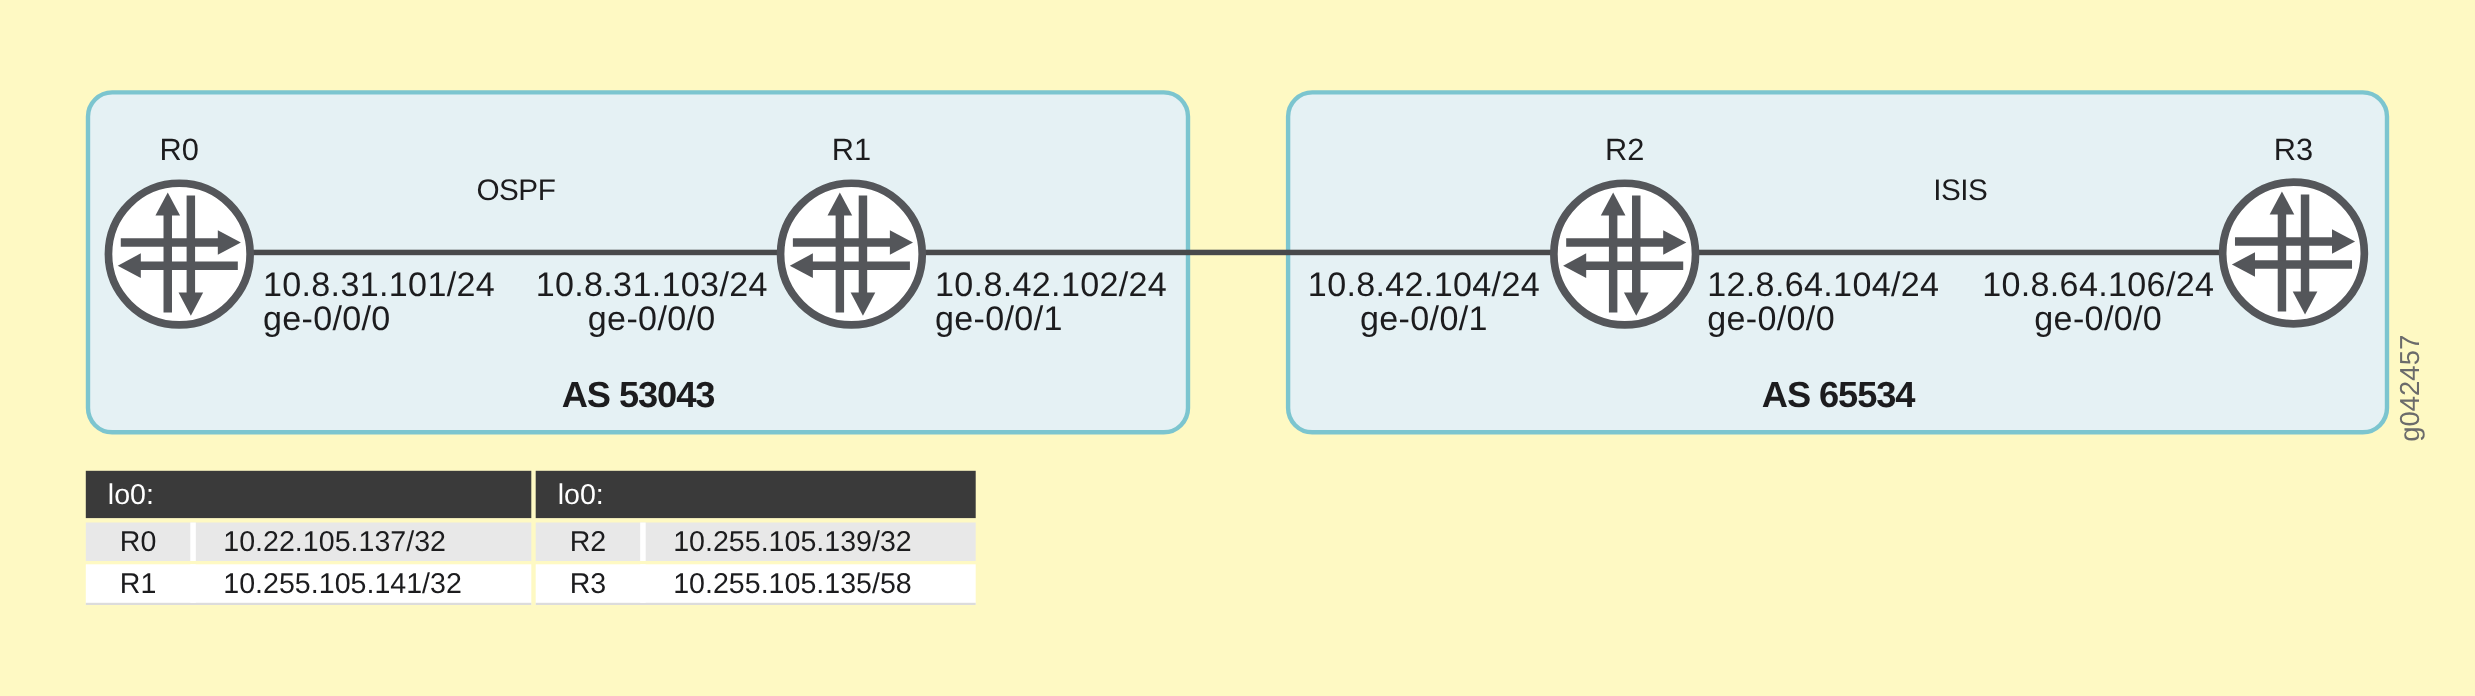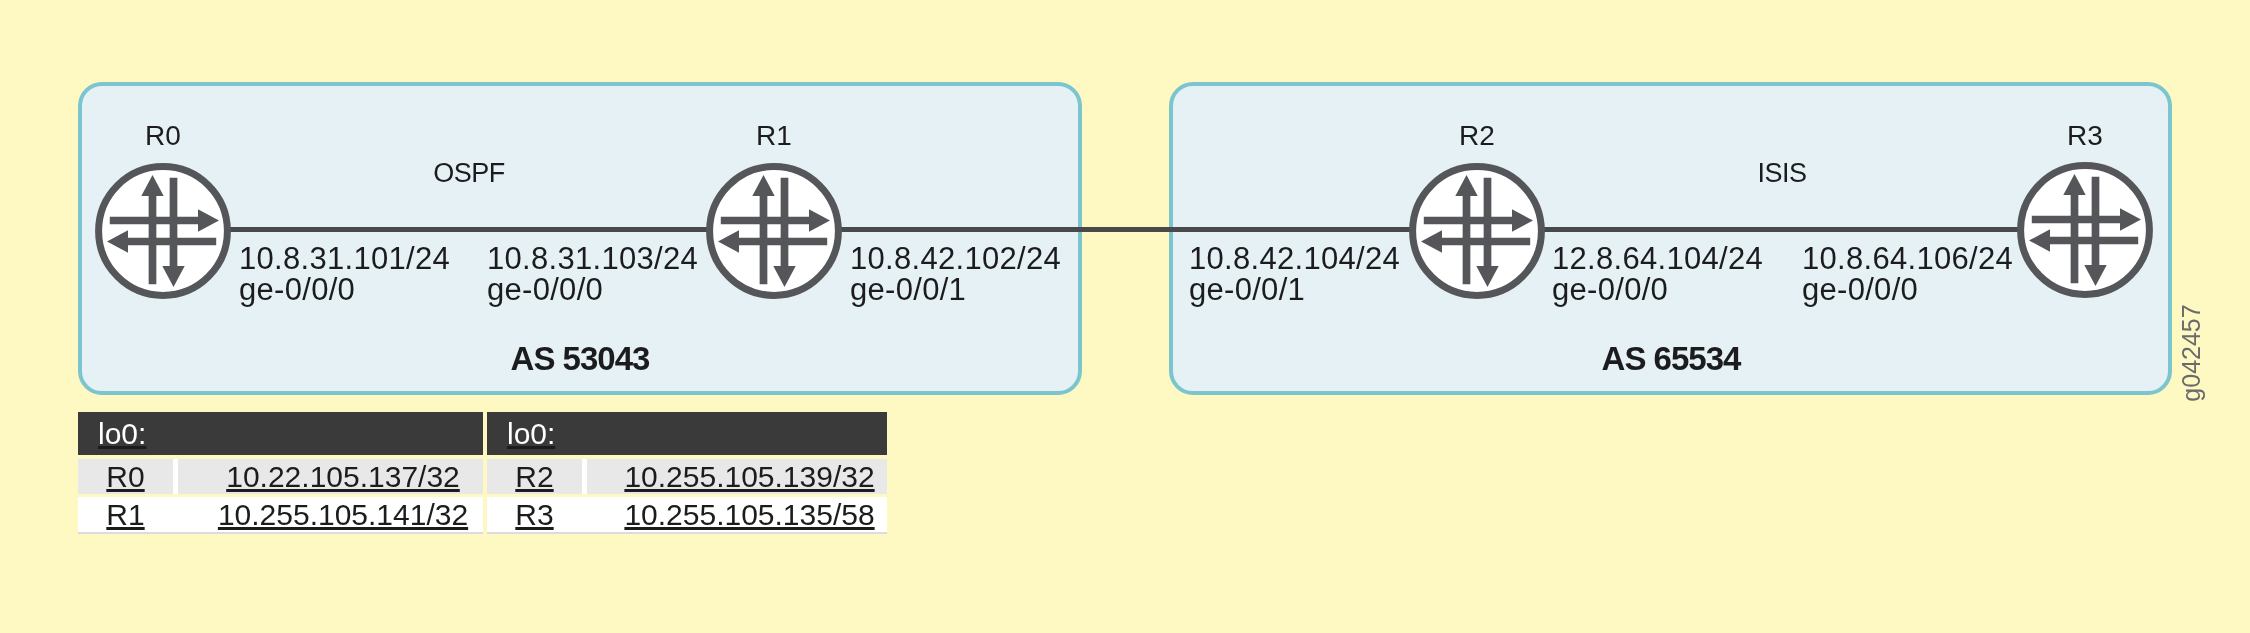--- a/index.html
+++ b/index.html
@@ -73,27 +73,26 @@
   }
   .if-label {
     position: absolute;
     top: 243px;
     font-size: 31px;
     line-height: 31px;
     letter-spacing: 0.3px;
     white-space: nowrap;
     z-index: 4;
   }
-  .if-label.align-right { text-align: left; }
+  .if-label.align-right { text-align: center; }
   .lo-table {
     position: absolute;
-    top: 412px;
-    font-size: 30px;
-    z-index: 4;
-    text-decoration: underline;
+    top: 428px;
+    font-size: 26px;
+    z-index: 4;
   }
   #lo-table-1 { left: 78px;  width: 405px; }
   #lo-table-2 { left: 487px; width: 400px; }
   .lo-header {
     height: 43px;
     line-height: 43px;
     background: #3a3a3a;
     color: #ffffff;
     padding-left: 20px;
     box-sizing: border-box;
@@ -107,21 +106,20 @@
   .lo-row.plain { margin-top: 3px; background: #ffffff; border-bottom: 2px solid #dcdcdc; }
   .lo-cell-router {
     width: 95px;
     text-align: center;
     border-right: 5px solid #ffffff;
     flex: none;
   }
   .lo-cell-address {
     flex: 1;
     padding-left: 25px;
-    text-align: center;
   }
   #watermark {
     position: absolute;
     left: 2121px;
     top: 338px;
     width: 140px;
     height: 30px;
     line-height: 30px;
     text-align: center;
     font-size: 25px;

